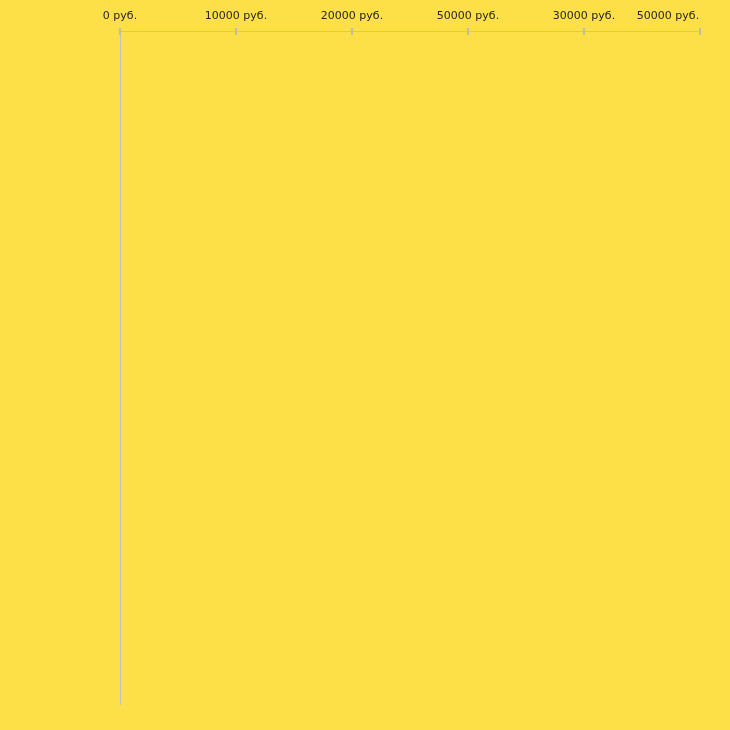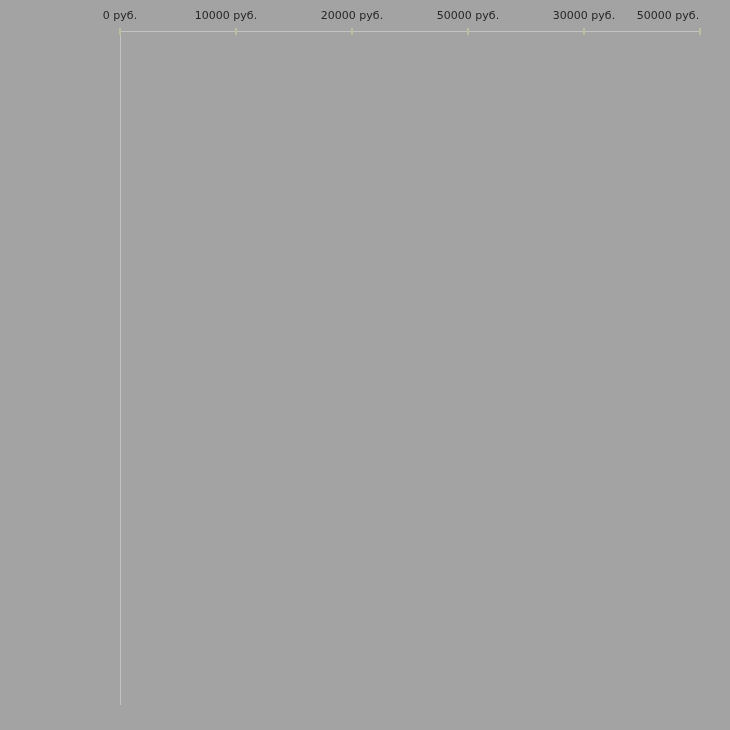--- a/index.html
+++ b/index.html
@@ -4,21 +4,21 @@
 <style>
   html, body {
     margin: 0;
     padding: 0;
     background: #ffffff;
   }
   #canvas {
     position: relative;
     width: 730px;
     height: 730px;
-    background: #a3a3a3;
+    background: #fde047;
     font-family: "DejaVu Sans", "Liberation Sans", sans-serif;
     font-size: 11px;
     color: #262626;
     overflow: hidden;
   }
   .axis-line {
     position: absolute;
     background: #c3c3c3;
   }
   .x-tick {
@@ -34,21 +34,21 @@
     white-space: nowrap;
     color: #262626;
   }
 </style>
 </head>
 <body>
 
 <div id="canvas">
   <div id="x-axis-labels">
       <span class="x-tick-label" style="left: 120px;">0 руб.</span>
-      <span class="x-tick-label" style="left: 226px;">10000 руб.</span>
+      <span class="x-tick-label" style="left: 236px;">10000 руб.</span>
       <span class="x-tick-label" style="left: 352px;">20000 руб.</span>
       <span class="x-tick-label" style="left: 468px;">50000 руб.</span>
       <span class="x-tick-label" style="left: 584px;">30000 руб.</span>
       <span class="x-tick-label" style="left: 668px;">50000 руб.</span>
     </div>
   <div id="x-axis-line" class="axis-line" style="left: 120px; top: 31px; width: 580px; height: 1px; background: rgb(195, 195, 195);"></div>
   <div id="y-axis-line" class="axis-line" style="left: 120px; top: 31px; width: 1px; height: 674px; background: rgb(195, 195, 195);"></div>
   <div id="x-axis-ticks">
       <div class="x-tick" style="left: 119px; top: 28px; background: rgb(188, 191, 159);"></div>
       <div class="x-tick" style="left: 235px; top: 28px; background: rgb(188, 191, 159);"></div>

